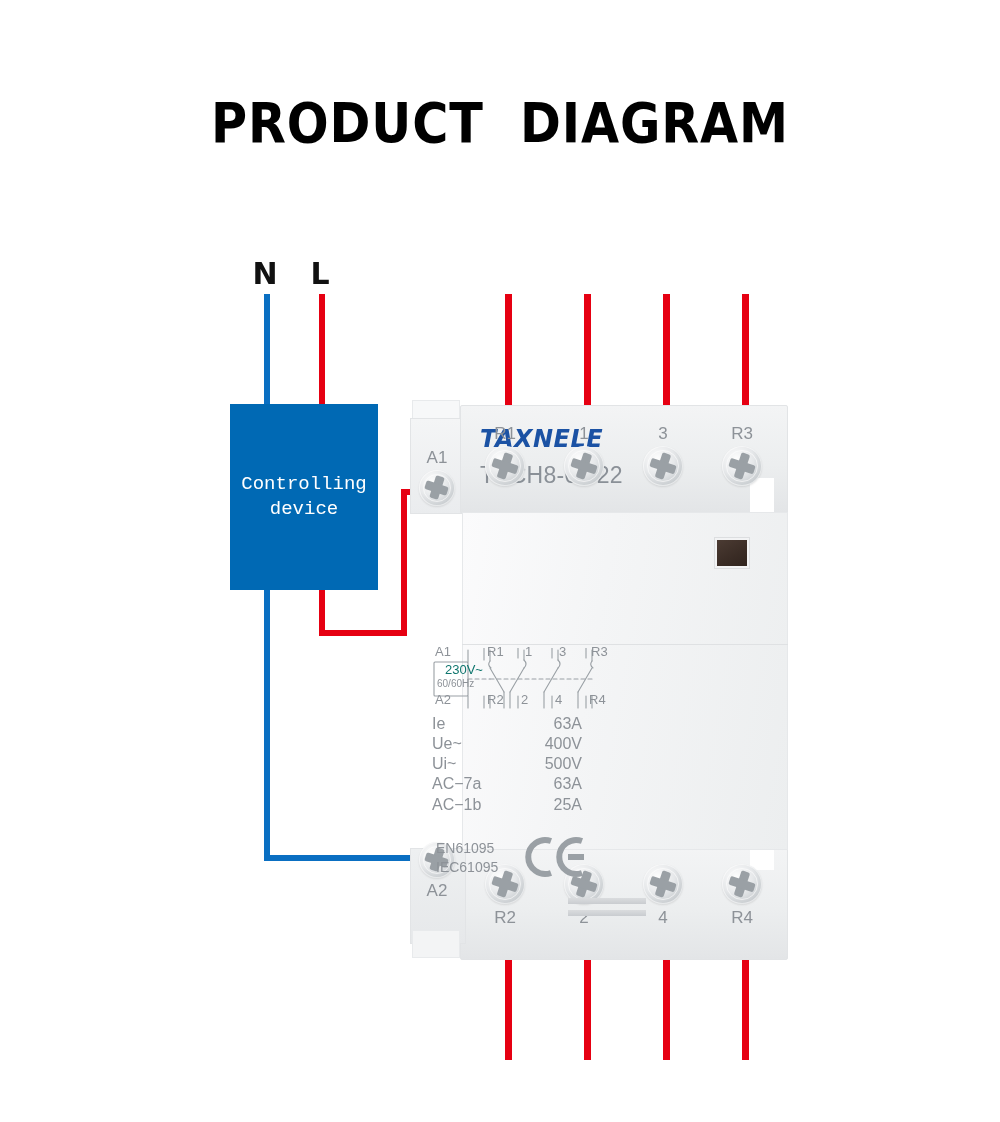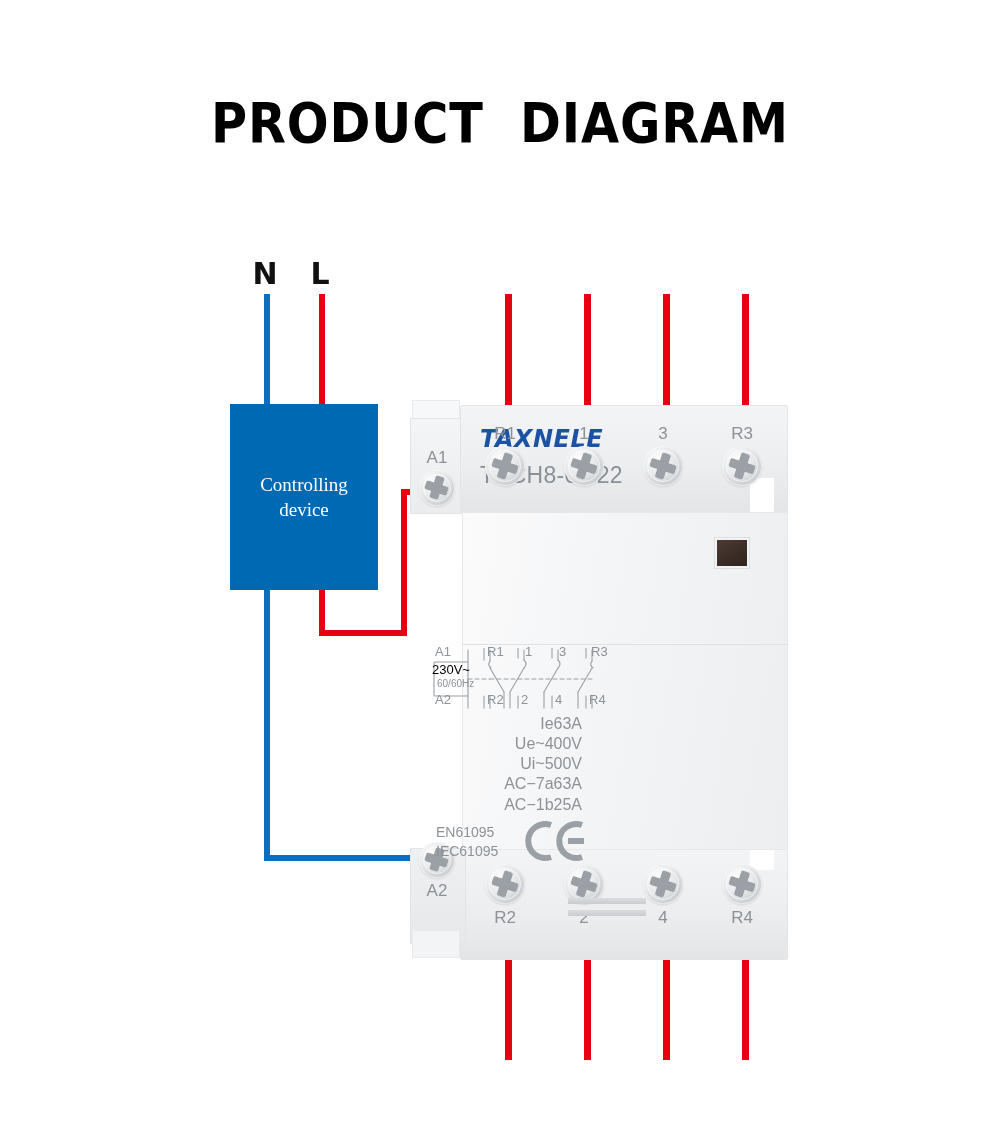--- a/index.html
+++ b/index.html
@@ -62,21 +62,21 @@
     background: #0069b4;
     display: flex;
     align-items: center;
     justify-content: center;
   }
   .ctrl-box-label {
     color: #ffffff;
     font-size: 19px;
     line-height: 1.32;
     text-align: center;
-    font-family: Liberation Serif, serif;
+    font-family: Liberation Mono, monospace;
     white-space: pre-line;
   }
 
   
   .contactor {
     position: absolute;
     left: 410px;
     top: 400px;
     width: 378px;
     height: 560px;
@@ -232,31 +232,31 @@
     position: relative;
     width: 186px;
     height: 62px;
     margin-bottom: 4px;
   }
   .schem svg { display: block; }
 
   .spec-rows { margin-top: 2px; }
   .spec-row {
     display: flex;
-    justify-content: flex-end;
+    justify-content: space-between;
     font-size: 16px;
     line-height: 1.26;
     width: 150px;
     color: #8d9298;
   }
   .spec-row .k { text-align: left; }
   .spec-row .v { text-align: right; }
 
   .std-block {
-    margin-top: 8px;
+    margin-top: 24px;
     position: relative;
     height: 44px;
   }
   .std-lines {
     position: absolute;
     left: 4px; top: 0;
     font-size: 14px;
     line-height: 1.35;
     color: #8d9298;
   }
@@ -431,21 +431,21 @@
           <line x1="120" y1="48" x2="120" y2="60"></line>
           <line x1="154" y1="48" x2="154" y2="60"></line>
           <line x1="86" y1="0" x2="86" y2="10"></line>
           <line x1="120" y1="0" x2="120" y2="10"></line>
           <line x1="154" y1="0" x2="154" y2="10"></line>
         </svg>
 
         <div style="position:absolute; left:3px; top:-4px; font-size:13px; color:#8d9298;">A1</div>
         <div style="position:absolute; left:3px; top:44px; font-size:13px; color:#8d9298;">A2</div>
 
-        <div class="coil-v" style="position:absolute; left:0; top:14px; color:#000000;">230V~</div>
+        <div class="coil-v" style="position:absolute; left:13px; top:14px; color:#0f766e;">230V~</div>
         <div class="coil-hz" style="position:absolute; left:5px; top:30px; color:#8d9298;">60/60Hz</div>
 
         <div style="position:absolute; left:55px; top:-4px; font-size:13px; color:#8d9298;">R1</div>
         <div style="position:absolute; left:93px; top:-4px; font-size:13px; color:#8d9298;">1</div>
         <div style="position:absolute; left:127px; top:-4px; font-size:13px; color:#8d9298;">3</div>
         <div style="position:absolute; left:159px; top:-4px; font-size:13px; color:#8d9298;">R3</div>
 
         <div style="position:absolute; left:55px; top:44px; font-size:13px; color:#8d9298;">R2</div>
         <div style="position:absolute; left:89px; top:44px; font-size:13px; color:#8d9298;">2</div>
         <div style="position:absolute; left:123px; top:44px; font-size:13px; color:#8d9298;">4</div>

